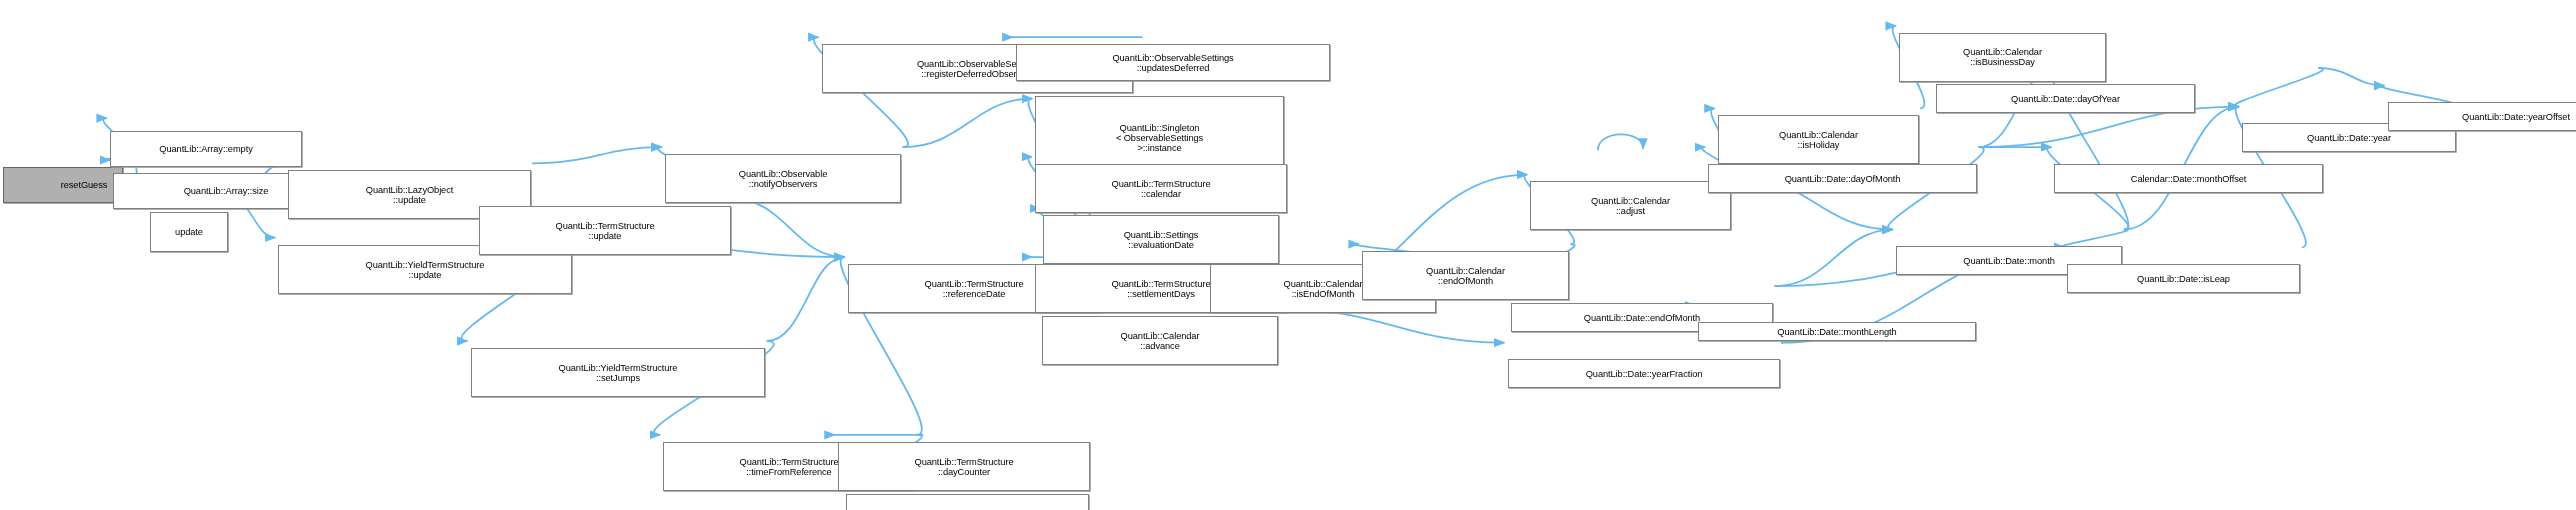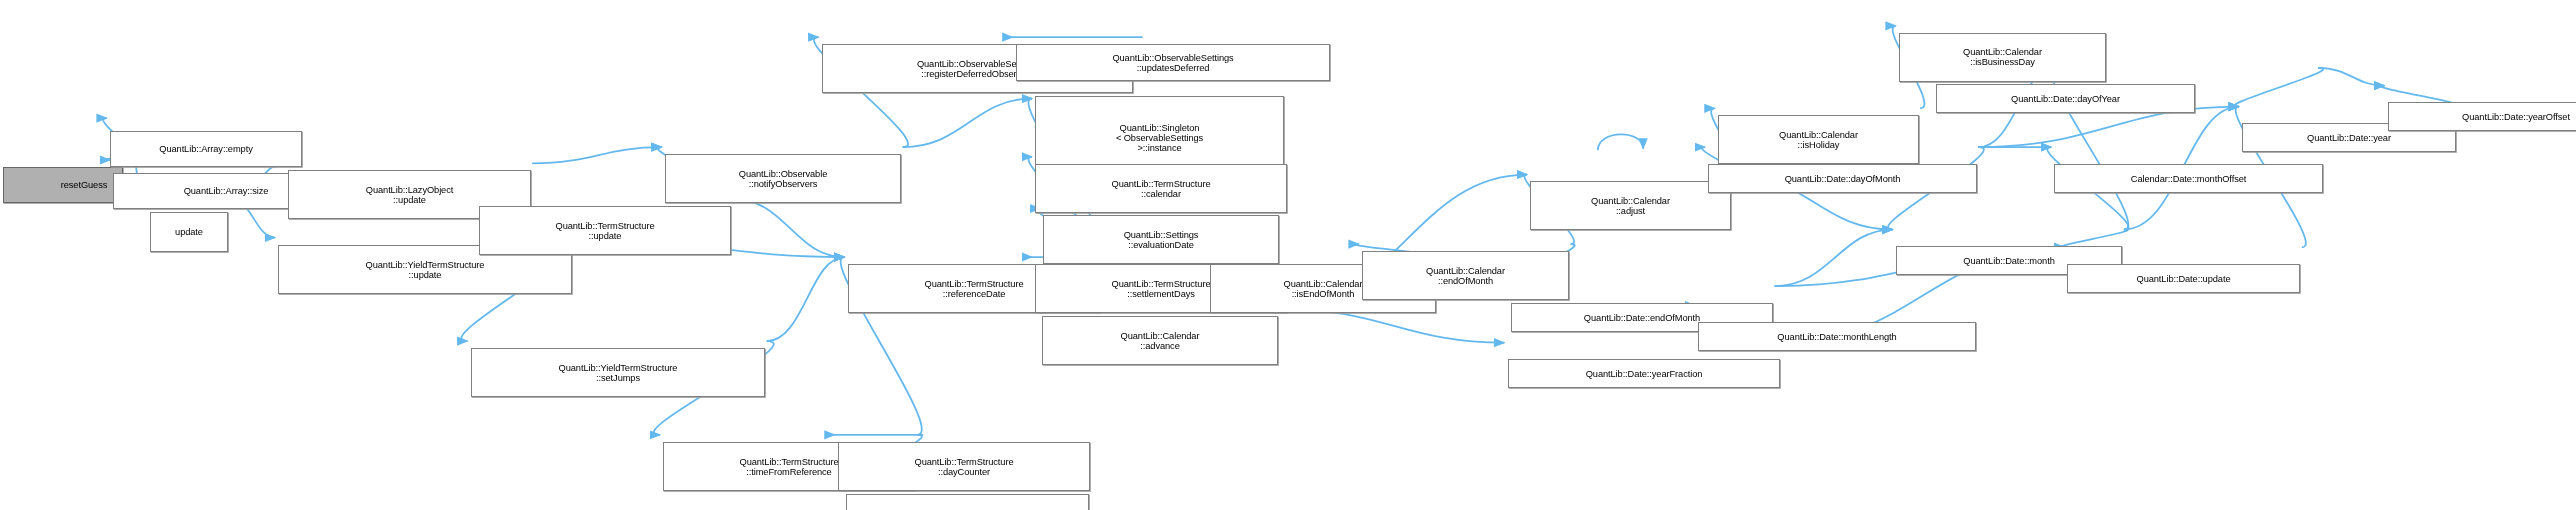--- a/index.html
+++ b/index.html
@@ -112,25 +112,25 @@
       <div class="node" style="left: 1530px; top: 150px; width: 201px; height: 49px;">QuantLib::Calendar
 ::adjust</div>
       <div class="node" style="left: 1718px; top: 84px; width: 201px; height: 49px;">QuantLib::Calendar
 ::isHoliday</div>
       <div class="node" style="left: 1899px; top: 1.6px; width: 207px; height: 49px;">QuantLib::Calendar
 ::isBusinessDay</div>
       <div class="node" style="left: 1708px; top: 133px; width: 269px; height: 29px;">QuantLib::Date::dayOfMonth</div>
       <div class="node" style="left: 1896px; top: 215px; width: 226px; height: 29px;">QuantLib::Date::month</div>
       <div class="node" style="left: 2054px; top: 133px; width: 269px; height: 29px;">Calendar::Date::monthOffset</div>
       <div class="node" style="left: 1936px; top: 53px; width: 259px; height: 29px;">QuantLib::Date::dayOfYear</div>
-      <div class="node" style="left: 2067px; top: 233px; width: 233px; height: 29px;">QuantLib::Date::update</div>
+      <div class="node" style="left: 2067px; top: 233px; width: 233px; height: 29px;">QuantLib::Date::isLeap</div>
       <div class="node" style="left: 2242px; top: 92px; width: 214px; height: 29px;">QuantLib::Date::year</div>
       <div class="node" style="left: 2388px; top: 71px; width: 256px; height: 29px;">QuantLib::Date::yearOffset</div>
       <div class="node" style="left: 1511px; top: 272px; width: 262px; height: 29px;">QuantLib::Date::endOfMonth</div>
-      <div class="node" style="left: 1698px; top: 291px; width: 278px; height: 29px;">QuantLib::Date::monthLength</div>
+      <div class="node" style="left: 1698px; top: 291px; width: 278px; height: 19px;">QuantLib::Date::monthLength</div>
       <div class="node" style="left: 1508px; top: 328px; width: 272px; height: 29px;">QuantLib::Date::yearFraction</div>
       <div class="node" style="left: 471px; top: 317px; width: 294px; height: 49px;">QuantLib::YieldTermStructure
 ::setJumps</div>
       <div class="node" style="left: 663px; top: 411px; width: 252px; height: 49px;">QuantLib::TermStructure
 ::timeFromReference</div>
       <div class="node" style="left: 838px; top: 411px; width: 252px; height: 49px;">QuantLib::TermStructure
 ::dayCounter</div>
       <div class="node" style="left: 846px; top: 463px; width: 243px; height: 49px;">QuantLib::DayCounter
 ::yearFraction</div>
     </div>

